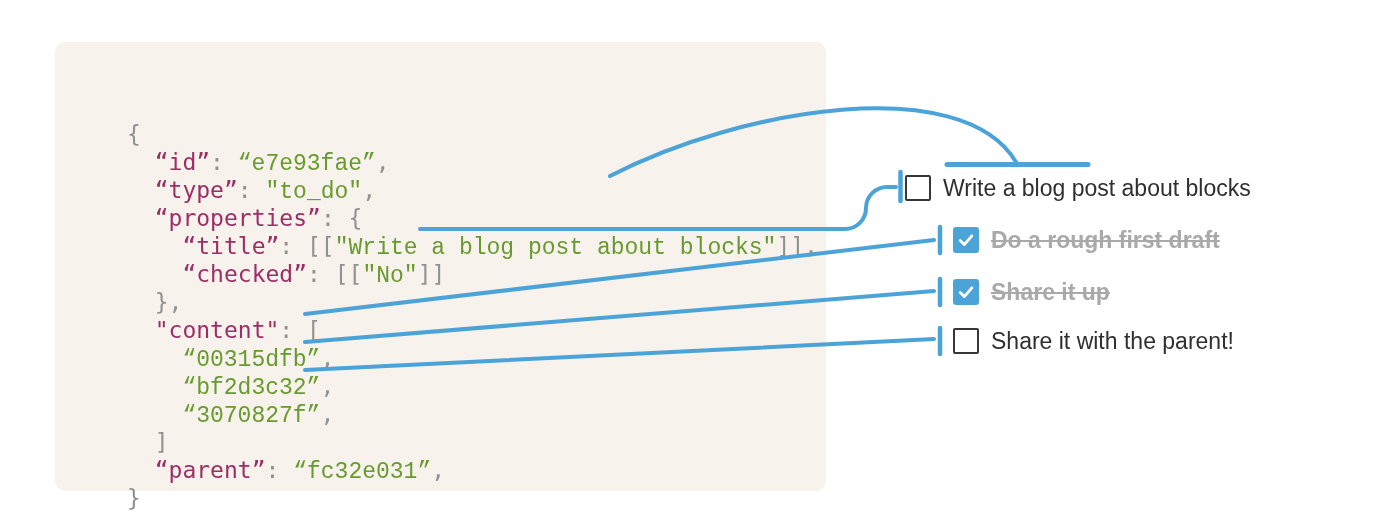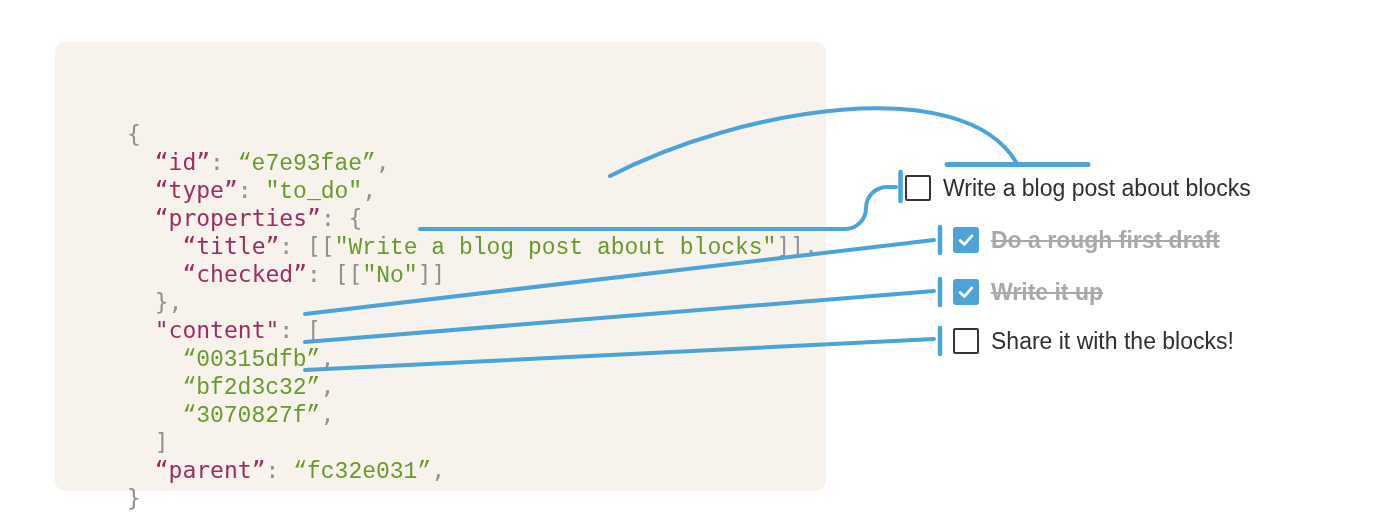--- a/index.html
+++ b/index.html
@@ -89,21 +89,21 @@
     </span>
     <span class="todo-label">Do a rough first draft</span>
   </div>
 
   <div class="todo-row row-3 done">
     <span class="checkbox checked">
       <svg viewBox="0 0 24 24">
         <polyline points="5,12.5 10,17.5 19,7" fill="none" stroke="#ffffff" stroke-width="3.4" stroke-linecap="round" stroke-linejoin="round"></polyline>
       </svg>
     </span>
-    <span class="todo-label">Write it up</span>
+    <span class="todo-label">Share it up</span>
   </div>
 
   <div class="todo-row row-4">
     <span class="checkbox unchecked"></span>
-    <span class="todo-label">Share it with the blocks!</span>
+    <span class="todo-label">Share it with the parent!</span>
   </div>
 
 </div>
 
 </body></html>

